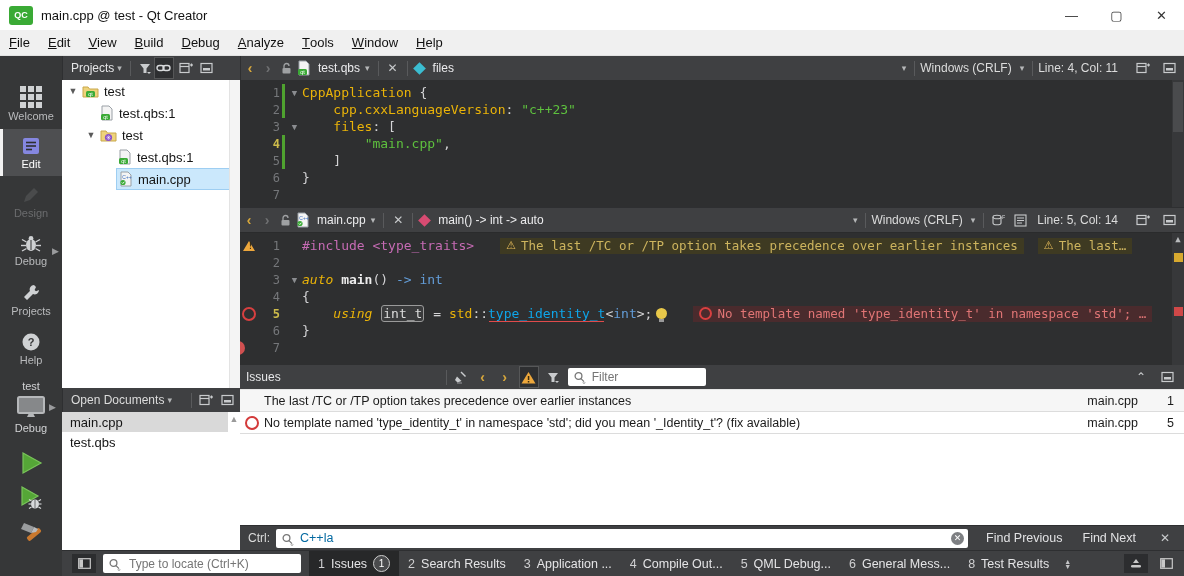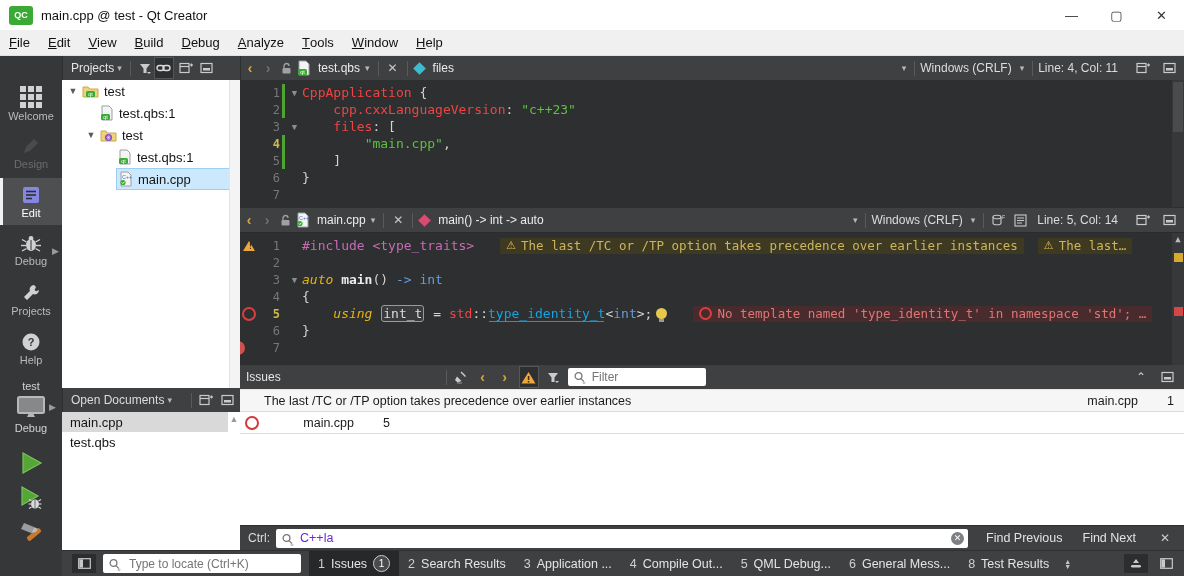--- a/index.html
+++ b/index.html
@@ -73,21 +73,21 @@
   #editor2{left:240px;top:233px;width:944px;height:132px;padding-top:4px;}
   .code-line{height:17px;display:flex;align-items:center;white-space:pre;}
   .m-col{width:18px;flex:0 0 auto;display:flex;align-items:center;justify-content:center;position:relative;height:17px;}
   .lnum{width:22px;flex:0 0 auto;text-align:right;color:#75777a;font-size:12px;}
   .lnum.cur{color:#cdbb4a;font-weight:bold;}
   .cbar{width:7px;flex:0 0 auto;position:relative;height:17px;}
   .cbar.changed::after{content:"";position:absolute;left:2px;top:0;bottom:0;width:3px;background:#4fa32f;}
   .fold{width:15px;flex:0 0 auto;text-align:center;color:#8b8d90;font-size:9px;}
   .codetext{display:flex;align-items:center;}
   .tok-plain{color:#d4d4d6;}
-  .tok-type{color:#ef4444;}
+  .tok-type{color:#eab308;}
   .tok-string{color:#5ec13e;}
   .tok-kw{color:#639dd8;}
   .tok-kwi{color:#eab308;font-style:italic;}
   .tok-func{color:#ececec;font-weight:bold;}
   .tok-pre{color:#c66bb4;}
   .tok-typeerr{color:#0ea5e9;box-shadow:0 2px 0 -1px #e04b4b;}
   .tok-boxed{color:#dcdcdc;border:1px solid #9a9a9a;border-radius:3px;background:rgba(255,255,255,.06);padding:0 1px;margin:0 1px;}
   .ann{display:inline-flex;align-items:center;gap:5px;height:16px;padding:0 6px;margin-left:26px;font-size:12.5px;white-space:nowrap;}
   .ann.warning{background:#3e3a22;color:#cdb45e;}
   .ann.error{background:#4a2b2d;color:#e07575;}
@@ -112,21 +112,21 @@
   .issue-row:first-child{background:#f6f6f6;border-top:1px solid #e6e6e6;}
   .issue-icon{width:24px;display:flex;justify-content:center;flex:0 0 auto;}
   .issue-text{flex:1;white-space:nowrap;overflow:hidden;}
   .issue-file{width:90px;text-align:right;flex:0 0 auto;}
   .issue-line{width:36px;text-align:right;padding-right:10px;flex:0 0 auto;}
 
   
   #findbar{left:240px;top:525px;width:944px;height:25px;border-top:1px solid #2e2f31;padding:0 6px 0 8px;}
   .findinputwrap{position:relative;flex:1;height:19px;margin:0 8px 0 6px;}
   .findinputwrap input{width:100%;height:100%;box-sizing:border-box;border:none;border-radius:2px;background:#fff;
-                       padding:0 24px;font-size:12.5px;font-family:"Liberation Sans",sans-serif;color:#6d28d9;outline:none;}
+                       padding:0 24px;font-size:12.5px;font-family:"Liberation Sans",sans-serif;color:#0369a1;outline:none;}
   .clearbtn{position:absolute;right:4px;top:3px;width:13px;height:13px;border-radius:50%;background:#7d7f82;color:#fff;
             font-size:9px;display:flex;align-items:center;justify-content:center;}
   .findbtn{padding:0 10px;font-size:12.5px;color:#e2e2e4;}
 
   
   #statusbar{left:62px;top:550px;width:1122px;height:26px;border-top:1px solid #2e2f31;padding-left:10px;}
   .sq-btn{width:24px;height:19px;background:#2c2d2f;display:flex;align-items:center;justify-content:center;flex:0 0 auto;}
   .locatorwrap{position:relative;width:198px;height:19px;margin-left:7px;flex:0 0 auto;}
   .locatorwrap input{width:100%;height:100%;box-sizing:border-box;border:none;border-radius:2px;background:#fff;
                      padding:0 6px 0 26px;font-size:12px;font-family:"Liberation Sans",sans-serif;color:#333;outline:none;}
@@ -179,38 +179,38 @@
             <rect x="0" y="8" width="6" height="6" fill="#cfd1d3"></rect>
             <rect x="8" y="8" width="6" height="6" fill="#cfd1d3"></rect>
             <rect x="16" y="8" width="6" height="6" fill="#cfd1d3"></rect>
             <rect x="0" y="16" width="6" height="6" fill="#cfd1d3"></rect>
             <rect x="8" y="16" width="6" height="6" fill="#cfd1d3"></rect>
             <rect x="16" y="16" width="6" height="6" fill="#cfd1d3"></rect>
           </svg>
         </span>
         <span class="mlabel">Welcome</span>
       </div>
-      <div class="mode-item disabled">
-        <span style="opacity: 0.45;">
-          <svg width="20" height="20" viewBox="0 0 20 20">
-            <polygon points="3,17 5,11 13,3 17,7 9,15" fill="#636466"></polygon>
-          </svg>
-        </span>
-        <span class="mlabel">Design</span>
-      </div>
       <div class="mode-item active">
         <span>
           <svg width="20" height="20" viewBox="0 0 20 20">
             <rect x="2" y="2" width="16" height="16" rx="2" fill="#8587e0"></rect>
             <line x1="5" y1="6.5" x2="15" y2="6.5" stroke="#2e2f30" stroke-width="1.6"></line>
             <line x1="5" y1="10" x2="15" y2="10" stroke="#2e2f30" stroke-width="1.6"></line>
             <line x1="5" y1="13.5" x2="11" y2="13.5" stroke="#2e2f30" stroke-width="1.6"></line>
           </svg>
         </span>
         <span class="mlabel">Edit</span>
+      </div>
+      <div class="mode-item disabled">
+        <span style="opacity: 0.45;">
+          <svg width="20" height="20" viewBox="0 0 20 20">
+            <polygon points="3,17 5,11 13,3 17,7 9,15" fill="#636466"></polygon>
+          </svg>
+        </span>
+        <span class="mlabel">Design</span>
       </div>
       <div class="mode-item">
         <span>
           <svg width="22" height="18" viewBox="0 0 22 18">
             <ellipse cx="11" cy="10" rx="5" ry="6" fill="#cfd1d3"></ellipse>
             <circle cx="11" cy="3.5" r="2.4" fill="#cfd1d3"></circle>
             <g stroke="#cfd1d3" stroke-width="1.4">
               <line x1="6.5" y1="7" x2="2" y2="4.5"></line>
               <line x1="6" y1="10.5" x2="1" y2="10.5"></line>
               <line x1="6.5" y1="13.5" x2="2" y2="16"></line>
@@ -587,20 +587,21 @@
       <div class="issue-row">
         <span class="issue-icon"></span>
         <span class="issue-text">The last /TC or /TP option takes precedence over earlier instances</span>
         <span class="issue-file">main.cpp</span>
         <span class="issue-line">1</span>
       </div>
       <div class="issue-row">
         <span class="issue-icon">
           <span class="ring" style="width:10px;height:10px;border-width:2.5px;border-color:#d33a3a"></span>
         </span>
+        <span class="issue-text">No template named 'type_identity_t' in namespace 'std'; did you mean '_Identity_t'? (fix available)</span>
         <span class="issue-file">main.cpp</span>
         <span class="issue-line">5</span>
       </div>
     </div>
 
   <div class="abs dtb" id="opendocs-header">
     <span class="ph-title">Open Documents</span>
     <span class="caret">▾</span>
     <span style="flex:1"></span>
     <span class="vsep"></span>

